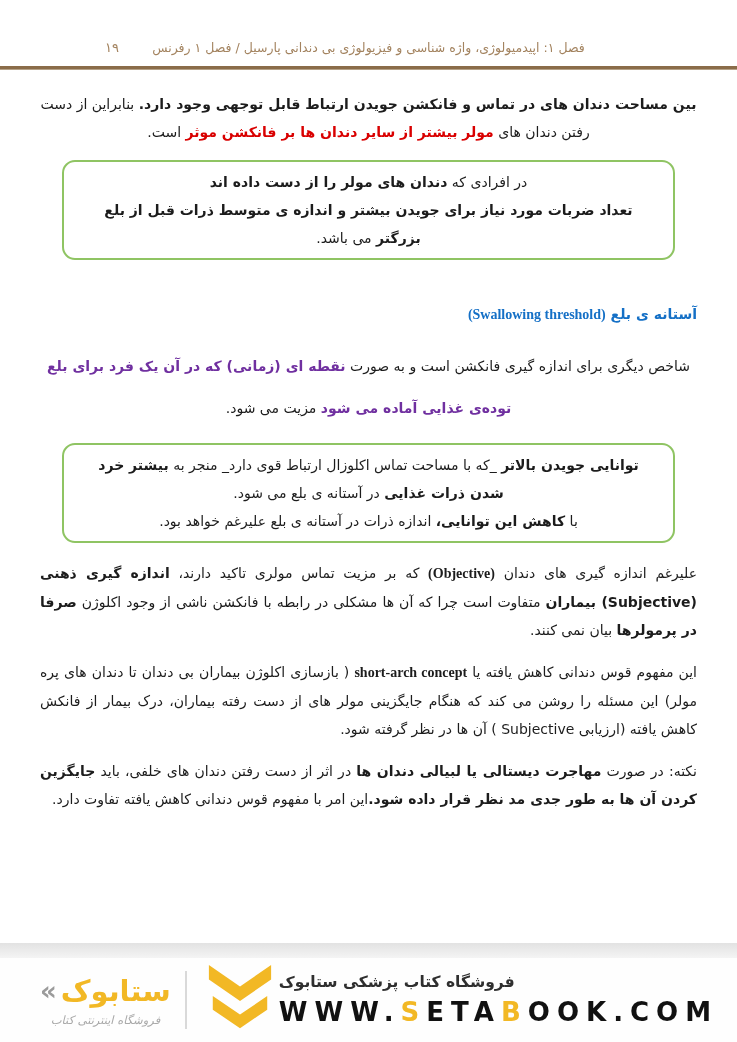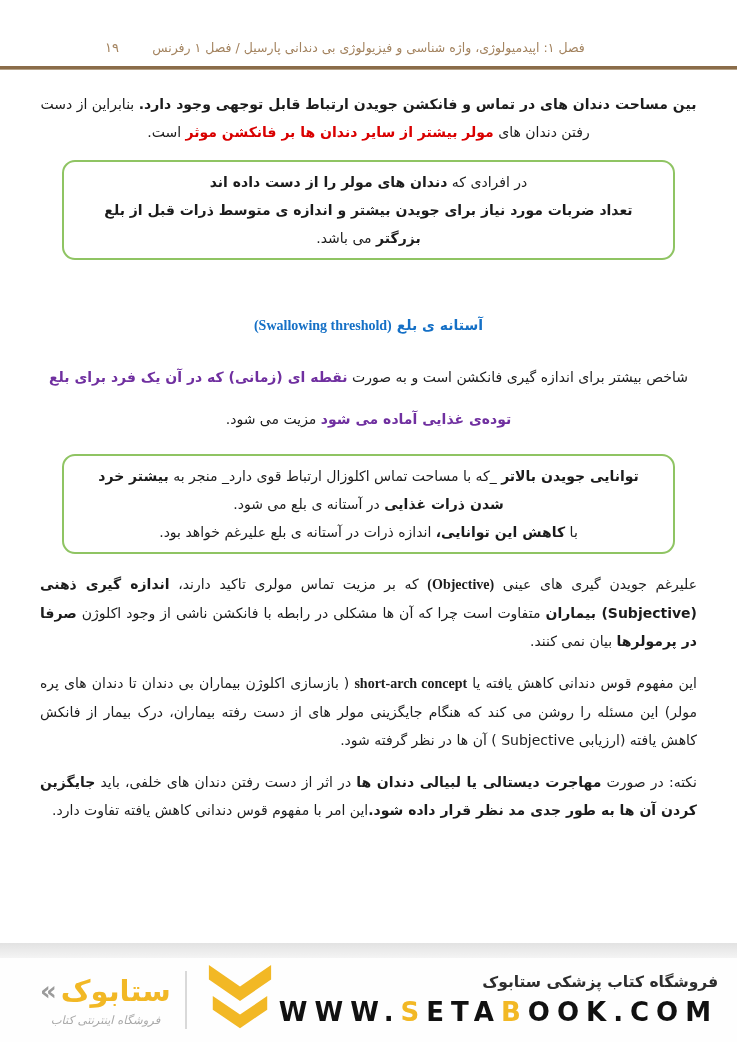--- a/index.html
+++ b/index.html
@@ -52,22 +52,22 @@
     border: 2px solid var(--box-green, #8fc463);
     border-radius: 13px;
     padding: 6px 20px;
     text-align: center;
     line-height: 40px;
     font-size: 14px;
   }
   .box2 { margin-top: 14px; }
 
   .section-heading {
-    margin-top: 51px;
-    text-align: center;
+    margin-top: 40px;
+    text-align: right;
     font-weight: 700;
     color: var(--heading-blue, #1570c6);
     font-size: 14px;
     line-height: 28px;
   }
 
   .bold { font-weight: 700; }
   .red-bold { color: var(--text-red, #d90000); font-weight: 700; }
   .purple-bold { color: var(--text-purple, #7030a0); font-weight: 700; }
   .latin-bold {
@@ -100,21 +100,21 @@
     justify-content: center;
     gap: 4px;
     line-height: 34px;
   }
   .logo-guillemet { color: #9b9b9b; font-size: 26px; font-weight: 700; }
   .logo-fa-name { color: var(--brand-yellow, #f2b825); font-size: 29px; font-weight: 700; direction: rtl; }
   .logo-caption { color: #a9a9a9; font-size: 11.5px; margin-top: 5px; font-style: italic; }
   .logo-divider { width: 2px; height: 58px; background: #d9d9d9; }
   .chevron-icon { display: block; }
 
-  .footer-text-block { text-align: right; direction: ltr; }
+  .footer-text-block { text-align: left; direction: ltr; }
   .store-name {
     direction: rtl;
     color: #2f2f2f;
     font-size: 15.5px;
     font-weight: 600;
     margin-bottom: 6px;
   }
   .website-url {
     font-size: 26px;
     font-weight: 700;
@@ -139,28 +139,28 @@
 
     <p class="para center p1"><span class="bold">بین مساحت دندان های در تماس و فانکشن جویدن ارتباط قابل توجهی وجود دارد.</span><span> بنابراین از دست رفتن دندان های </span><span class="red-bold">مولر بیشتر از سایر دندان ها  بر فانکشن موثر</span><span> است.</span></p>
 
     <div class="green-box box1">
       <div class="para center"><span>در افرادی که </span><span class="bold">دندان های مولر را از دست داده اند</span></div>
       <div class="para center"><span class="bold">تعداد ضربات مورد نیاز برای جویدن بیشتر و اندازه ی متوسط ذرات قبل از بلع بزرگتر</span><span> می باشد.</span></div>
     </div>
 
     <h3 class="section-heading"><span>آستانه ی بلع </span><span class="latin-bold">(Swallowing threshold)</span></h3>
 
-    <p class="para center p2"><span>شاخص بیشتر برای اندازه گیری فانکشن است و به صورت </span><span class="purple-bold">نقطه ای (زمانی) که در آن یک فرد برای بلع توده‌ی غذایی آماده می شود</span><span> مزیت می شود.</span></p>
+    <p class="para center p2"><span>شاخص دیگری برای اندازه گیری فانکشن است و به صورت </span><span class="purple-bold">نقطه ای (زمانی) که در آن یک فرد برای بلع توده‌ی غذایی آماده می شود</span><span> مزیت می شود.</span></p>
 
     <div class="green-box box2">
       <div class="para center"><span class="bold">توانایی جویدن بالاتر</span><span> _که با مساحت تماس اکلوزال ارتباط قوی دارد_ منجر به </span><span class="bold">بیشتر خرد شدن ذرات غذایی</span><span> در آستانه ی بلع می شود.</span></div>
       <div class="para center"><span>با </span><span class="bold">کاهش این توانایی،</span><span> اندازه ذرات در آستانه ی بلع علیرغم خواهد بود.</span></div>
     </div>
 
-    <p class="para justify p3"><span>علیرغم جویدن گیری های عینی </span><span class="latin-bold">(Objective)</span><span> که بر مزیت تماس مولری تاکید دارند، </span><span class="bold">اندازه گیری ذهنی (Subjective) بیماران</span><span> متفاوت است چرا که آن ها مشکلی در رابطه با فانکشن ناشی از وجود اکلوژن </span><span class="bold">صرفا در پرمولرها</span><span> بیان نمی کنند.</span></p>
+    <p class="para justify p3"><span>علیرغم اندازه گیری های دندان </span><span class="latin-bold">(Objective)</span><span> که بر مزیت تماس مولری تاکید دارند، </span><span class="bold">اندازه گیری ذهنی (Subjective) بیماران</span><span> متفاوت است چرا که آن ها مشکلی در رابطه با فانکشن ناشی از وجود اکلوژن </span><span class="bold">صرفا در پرمولرها</span><span> بیان نمی کنند.</span></p>
 
     <p class="para justify p4"><span>این مفهوم قوس دندانی کاهش یافته  یا </span><span class="latin-bold">short-arch concept</span><span> ( بازسازی اکلوژن بیماران بی دندان تا دندان های پره مولر) این مسئله را روشن می کند که هنگام جایگزینی مولر های از دست رفته بیماران، درک بیمار از فانکش کاهش یافته  (ارزیابی Subjective ) آن ها در نظر گرفته شود.</span></p>
 
     <p class="para justify p5"><span>نکته: در صورت </span><span class="bold">مهاجرت دیستالی یا لبیالی دندان ها</span><span> در اثر از دست رفتن دندان های خلفی، باید </span><span class="bold">جایگزین کردن آن ها به طور جدی مد نظر قرار داده شود.</span><span>این امر با  مفهوم قوس دندانی کاهش یافته تفاوت دارد.</span></p>
 
   </div>
 
   <div class="footer">
     <div class="footer-strip"></div>
     <div class="footer-row">

